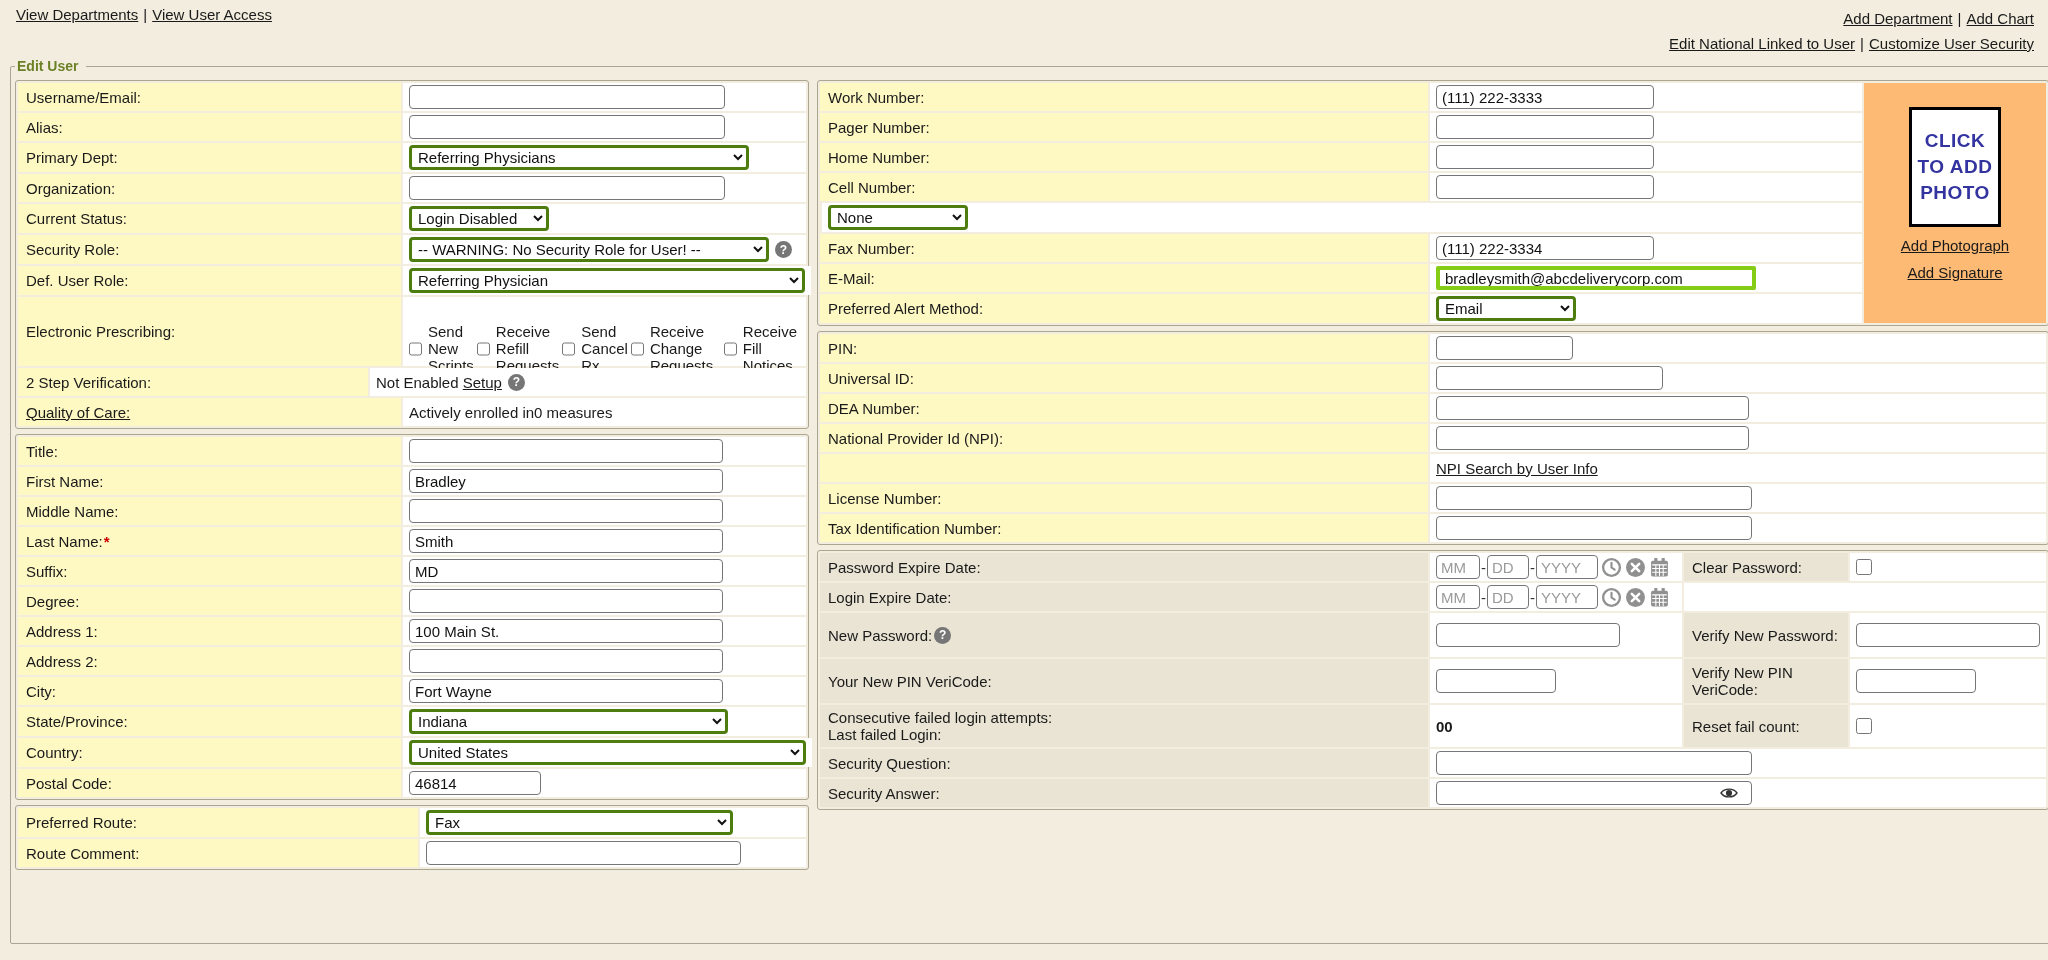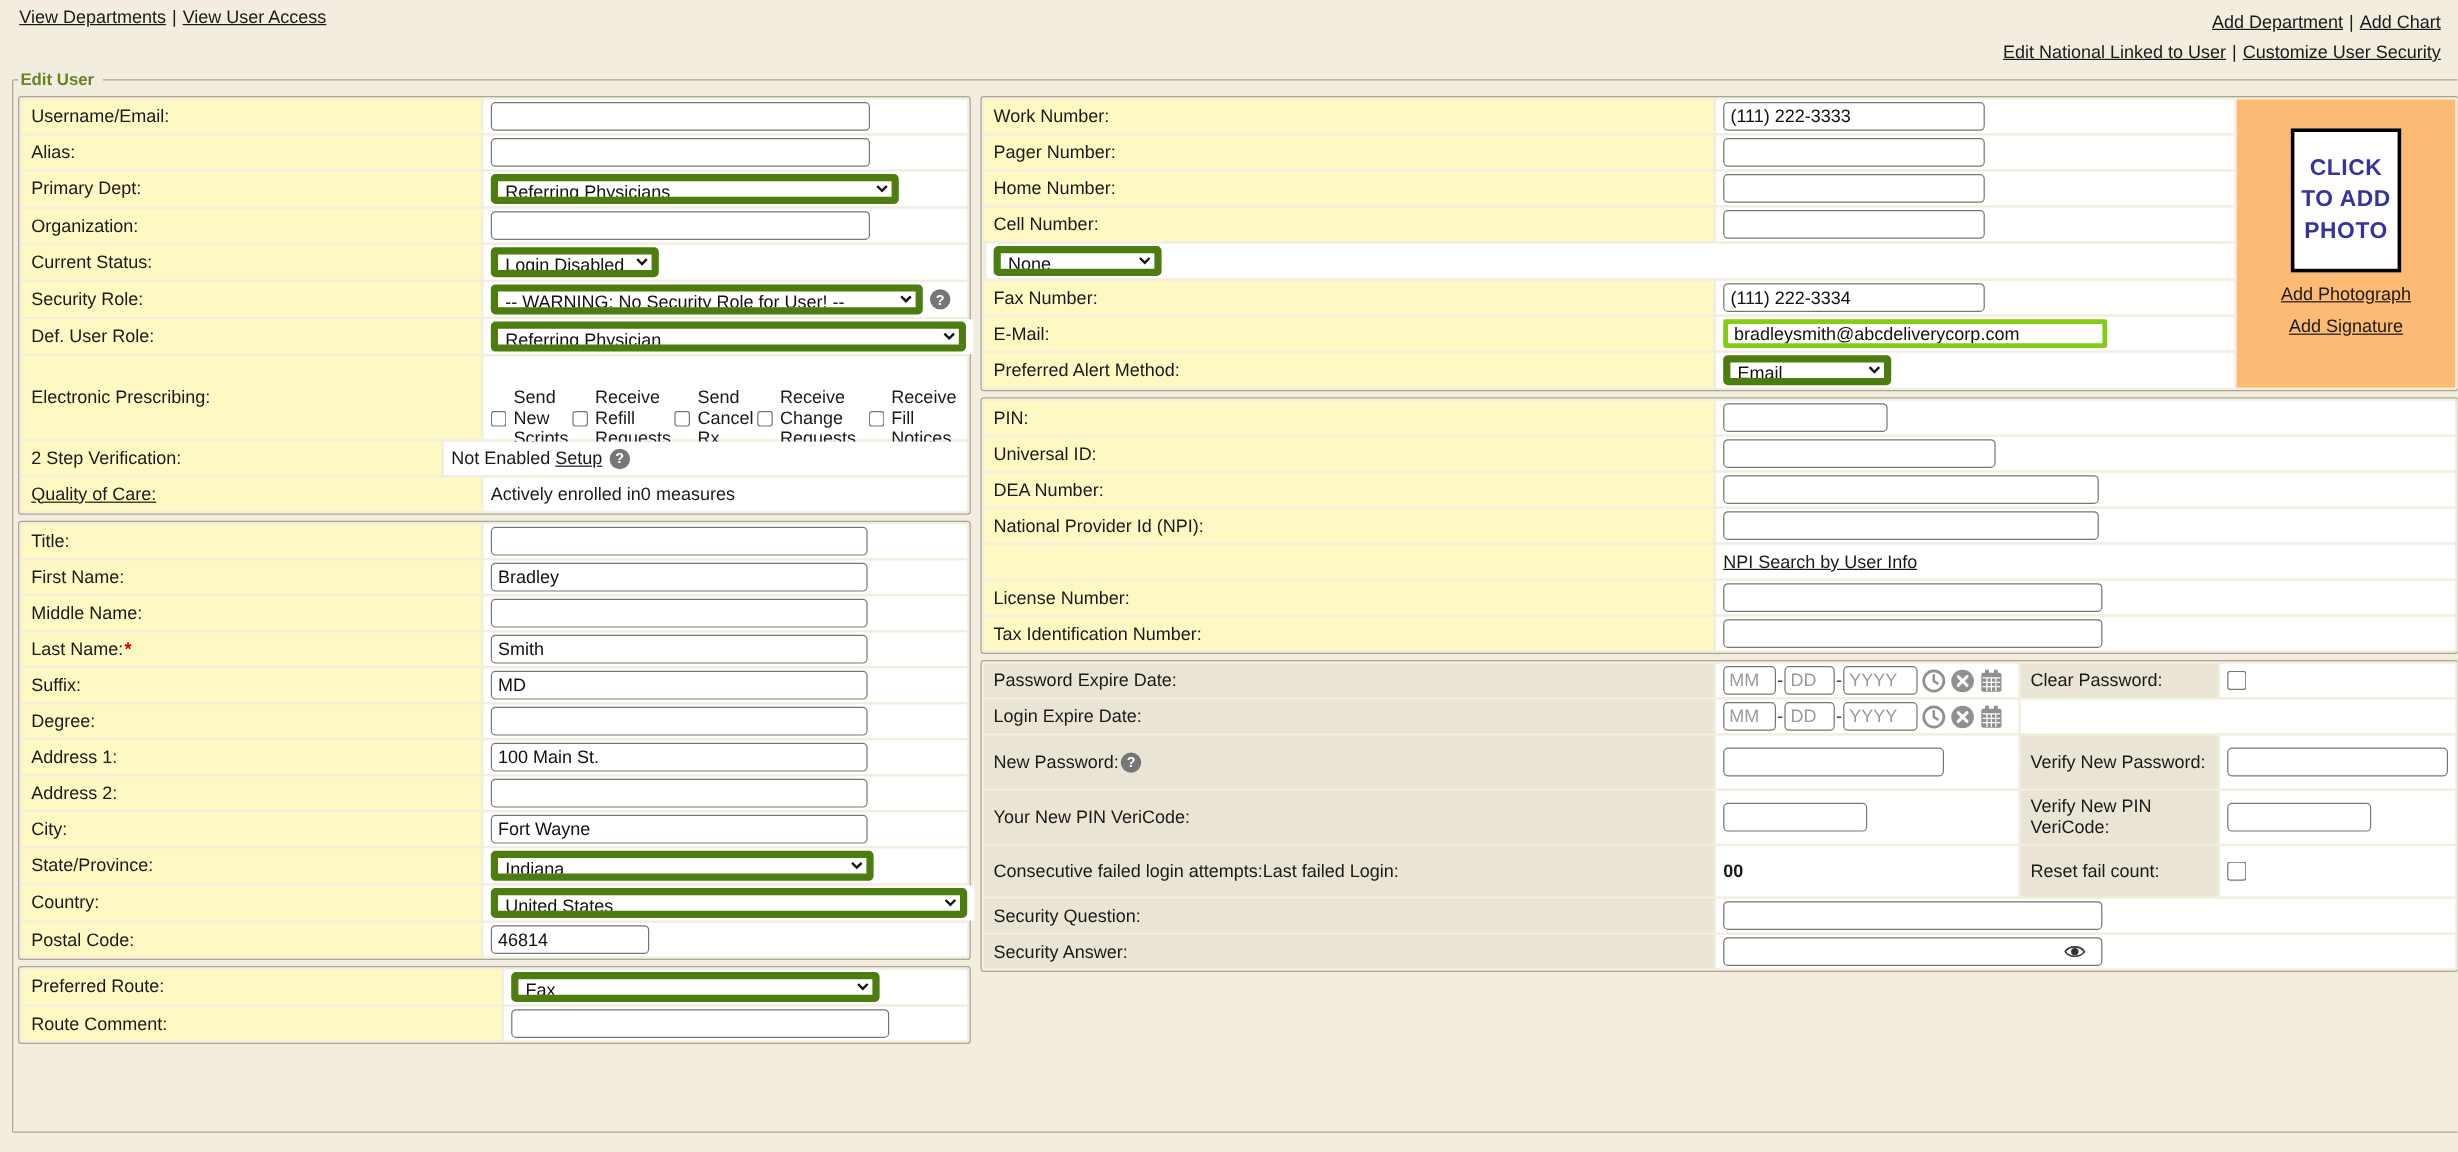--- a/index.html
+++ b/index.html
@@ -46,21 +46,21 @@
   .rlab { flex:0 0 608px; }
 
   
   .ti {
     height:24px; border:1px solid #767676; border-radius:4px;
     font-family:"Liberation Sans", sans-serif; font-size:15px;
     padding:0 5px; background:#fff; color:#111;
   }
   .ti.focused { border:4px solid #84cc16; border-radius:2px; }
   .sel {
-    height:25px; border:6px solid #4d7c0f; border-radius:4px;
+    height:25px; border:3px solid #4d7c0f; border-radius:4px;
     font-family:"Liberation Sans", sans-serif; font-size:15px;
     background:#fff; color:#111; padding:0 2px;
   }
   .cb { width:16px; height:16px; margin:0 6px 0 0; }
   .dt {
     height:24px; border:1px solid #767676; border-radius:4px;
     font-family:"Liberation Sans", sans-serif; font-size:15px;
     padding:0 4px; background:#fff; color:#111;
   }
   .dt::placeholder { color:#9a9a9a; }
@@ -70,21 +70,21 @@
     display:inline-flex; align-items:center; justify-content:center;
     width:17px; height:17px; border-radius:50%;
     background:#767676; color:#fff; font-size:12px; font-weight:bold;
     margin-left:6px; flex:0 0 17px;
   }
   .dicon { width:21px; height:21px; margin-left:3px; flex:0 0 21px; }
 
   .ep-list { display:flex; flex-direction:row; justify-content:space-between; padding:3px 0;margin-top:34px; }
   .ep-item { display:flex; align-items:center; height:25px; }
 
-  .two-line { flex-direction:row; align-items:flex-start; justify-content:center; display:flex; }
+  .two-line { flex-direction:column; align-items:flex-start; justify-content:center; display:flex; }
 
   .red { color:#cc0000; font-weight:bold; margin-left:1px; }
   .bold { font-weight:bold; }
 
   
   .secA { display:flex; }
   .secA-table { flex:1; }
   .photo-cell {
     flex:0 0 182px; margin-left:2px; background:#fdba74;
     display:flex; flex-direction:column; align-items:center;

